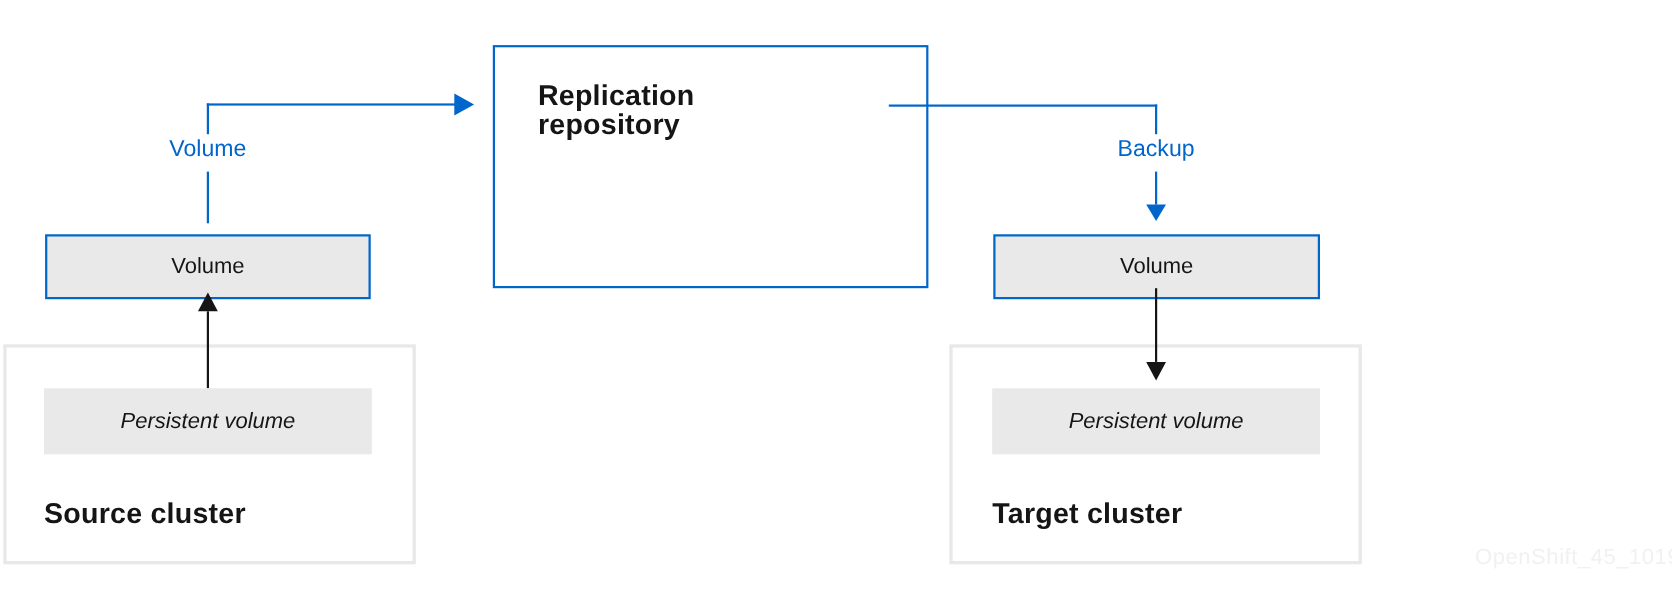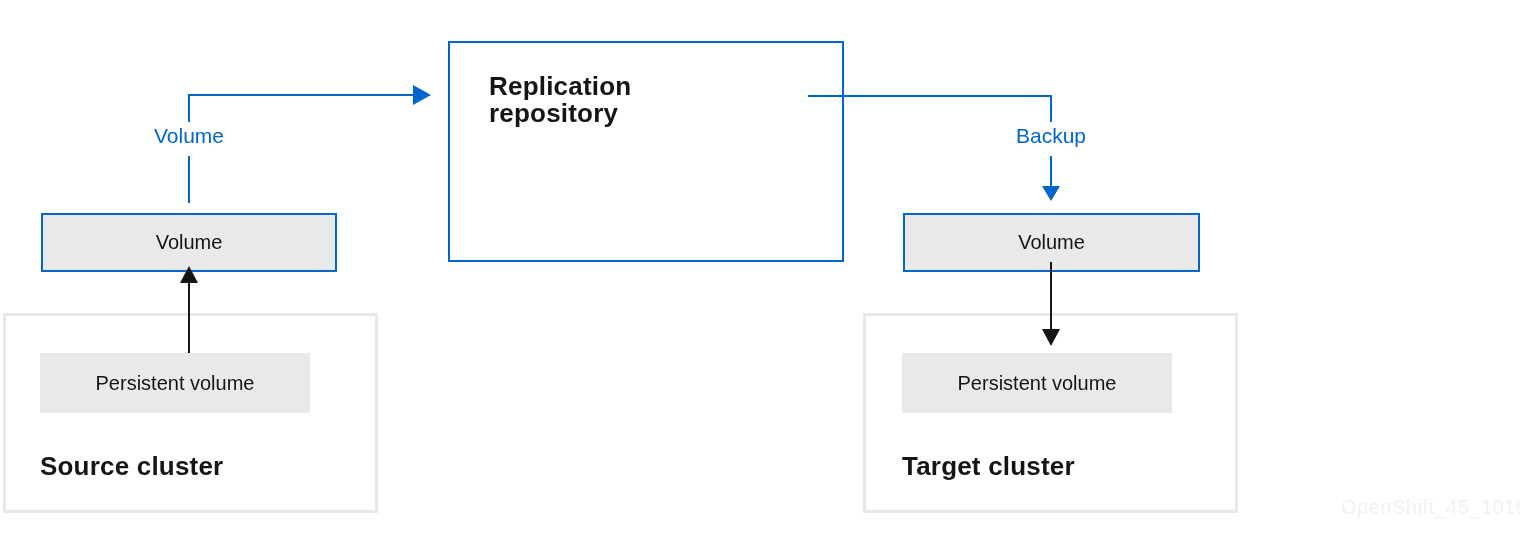--- a/index.html
+++ b/index.html
@@ -66,27 +66,28 @@
     background: var(--container-fill);
     border: 3px solid var(--container-border);
   }
   .cluster-src { left: 3px; }
   .cluster-tgt { left: 863px; }
 
   
   .pv-box {
     position: absolute;
     top: 353px;
-    width: 270px; height: 60px;
+    width: 298px; height: 60px;
     background: var(--box-fill);
     display: flex;
     align-items: center;
     justify-content: center;
     font-size: 20px;
     color: var(--dark);
+    font-style: italic;
   }
   .pv-src { left: 40px; }
   .pv-tgt { left: 902px; }
 
   
   .cluster-title {
     position: absolute;
     top: 451px;
     font-size: 26px;
     font-weight: bold;

